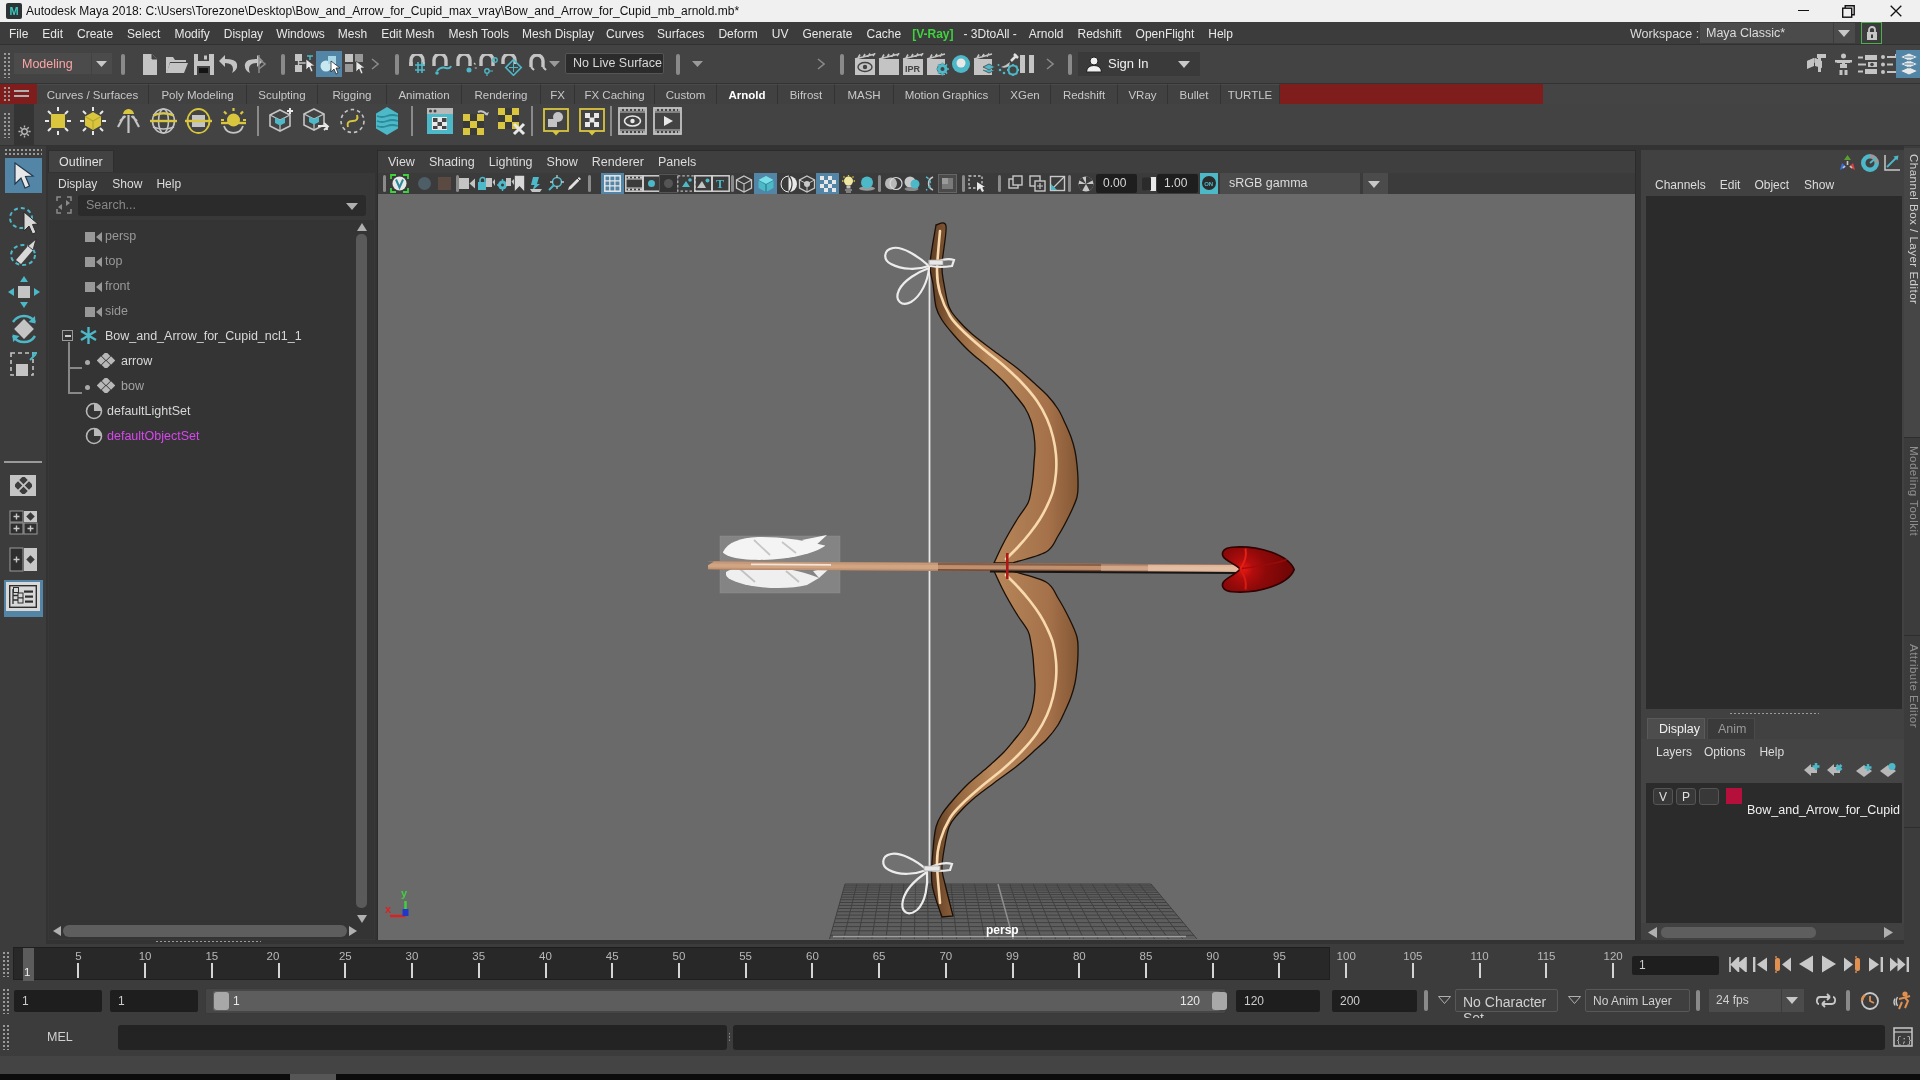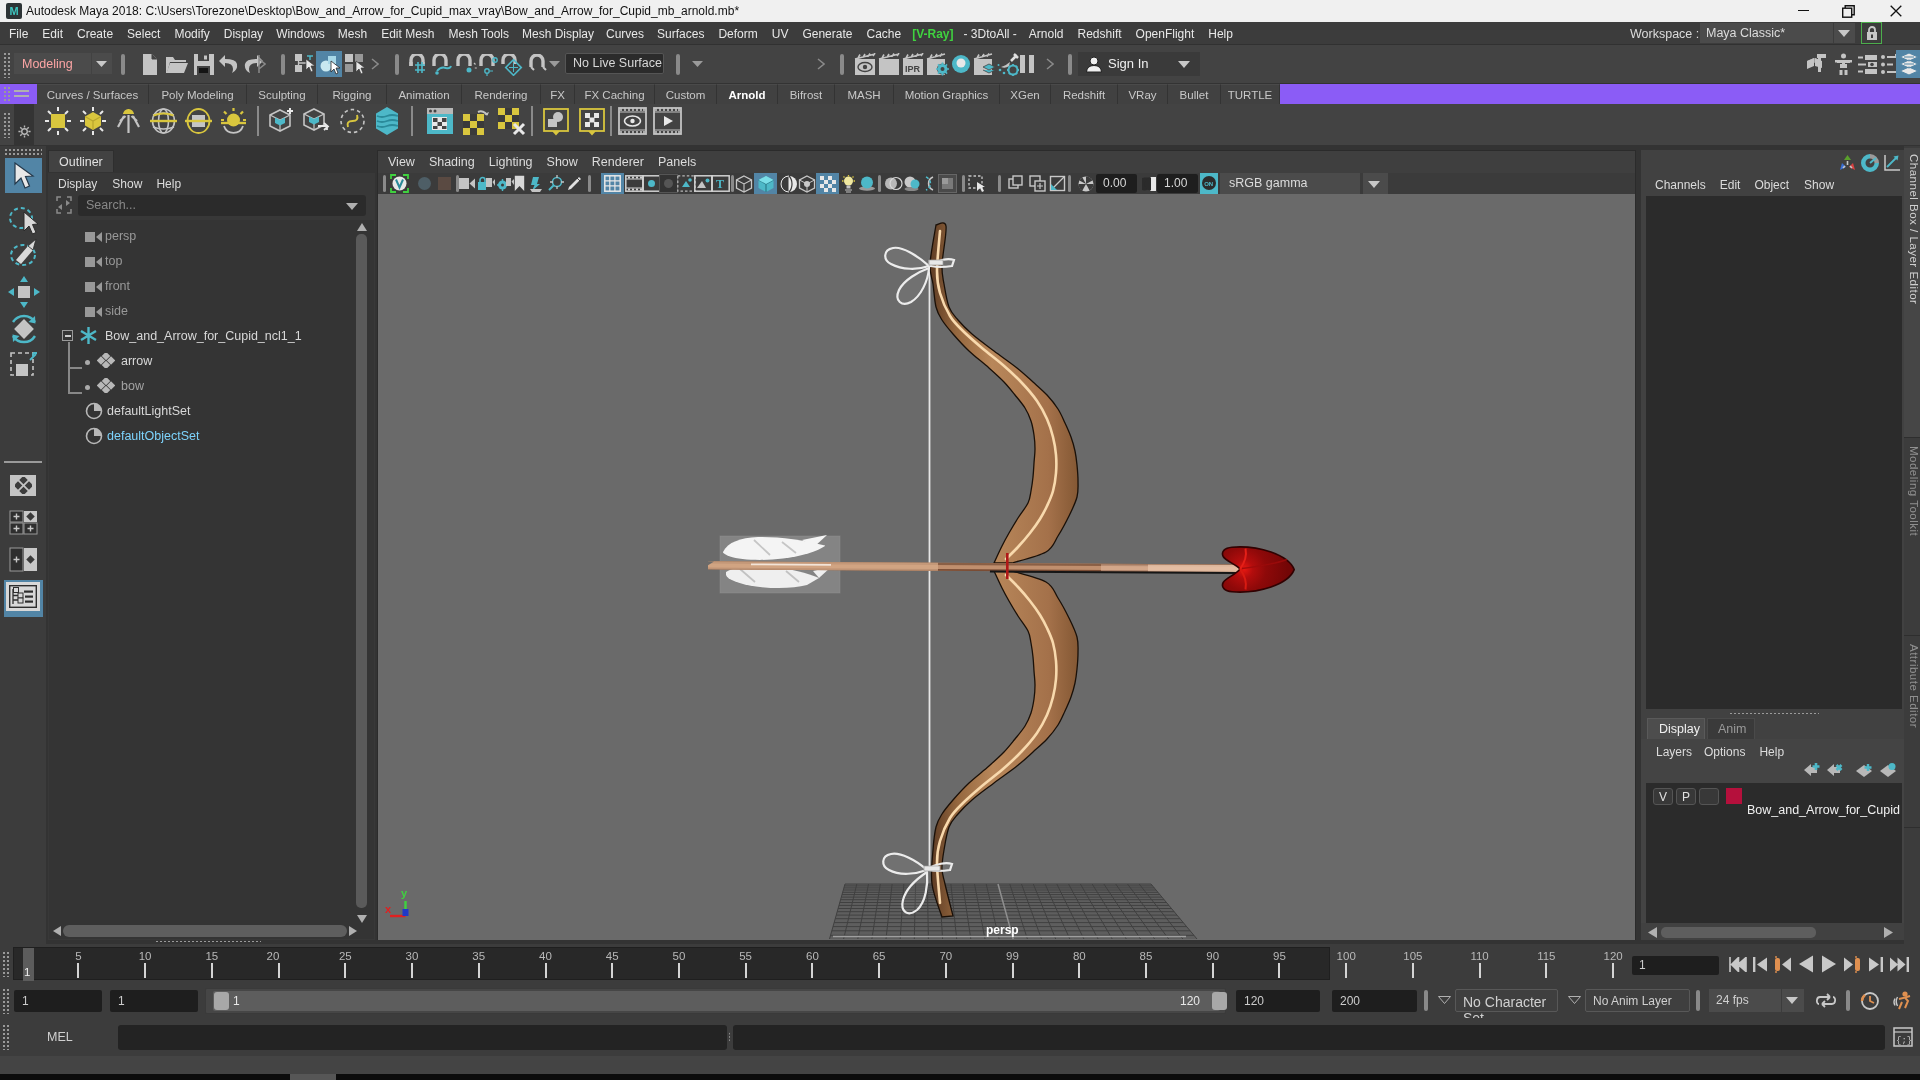--- a/index.html
+++ b/index.html
@@ -265,21 +265,21 @@
       </svg>
     <div class="abs" style="left:1896px;top:5px;width:24px;height:28px;background:#5285a6;"></div>
     <svg class="abs" style="left:1899px;top:8px;" width="20" height="22" viewBox="0 0 20 22">
         <g fill="#e8e8e8">
           <path d="M10 0 L19 4 L10 8 L1 4 Z M10 7 L19 11 L10 15 L1 11 Z M10 14 L19 18 L10 22 L1 18 Z" stroke="#5285a6" stroke-width="1"></path>
         </g>
         <path d="M5 4 L15 4 M5 11 L15 11" stroke="#5285a6" stroke-width="1.2"></path>
       </svg>
   </div>
 
-  <div class="abs" id="shelftabs" style="left:0;top:84px;width:1920px;height:20px;background:#8b5cf6;">
+  <div class="abs" id="shelftabs" style="left:0;top:84px;width:1543px;height:20px;background:#7f1d1d;">
     <div class="abs grip" style="left:3px;top:2px;height:16px;"></div>
     <div class="abs" style="left:14px;top:6px;width:15px;height:7px;border-top:2px solid #b0b0b0;border-bottom:2px solid #b0b0b0;"></div>
     <div class="abs" id="tabrow" style="left:37px;top:0;height:20px;">
       <span class="tab" style="width:112px;">Curves / Surfaces</span><span class="tab" style="width:98px;">Poly Modeling</span><span class="tab" style="width:71px;">Sculpting</span><span class="tab" style="width:69px;">Rigging</span><span class="tab" style="width:75px;">Animation</span><span class="tab" style="width:79px;">Rendering</span><span class="tab" style="width:34px;">FX</span><span class="tab" style="width:80px;">FX Caching</span><span class="tab" style="width:62px;">Custom</span><span class="tab" style="width:61px;color:#fff;font-weight:bold;">Arnold</span><span class="tab" style="width:57px;">Bifrost</span><span class="tab" style="width:59px;">MASH</span><span class="tab" style="width:106px;">Motion Graphics</span><span class="tab" style="width:51px;">XGen</span><span class="tab" style="width:67px;">Redshift</span><span class="tab" style="width:50px;">VRay</span><span class="tab" style="width:53px;">Bullet</span><span class="tab" style="width:59px;">TURTLE</span>
     </div>
   </div>
   <div class="abs" id="shelficons" style="left:0;top:104px;width:1920px;height:42px;background:#434343;border-bottom:1px solid #333;">
     <div class="abs grip" style="left:3px;top:8px;height:26px;"></div>
     <div class="abs" style="left:14px;top:0px;width:20px;height:42px;background:#343434;"></div>
     <svg class="abs" style="left:18px;top:21px;" width="13" height="13" viewBox="0 0 15 15">
@@ -612,21 +612,21 @@
               <circle cx="9" cy="9" r="7.5" fill="none" stroke="#b8b8b8" stroke-width="1.6"></circle>
               <path d="M9 9 L9 1.5 A7.5 7.5 0 0 1 16.5 9 Z" fill="#b8b8b8"></path>
             </svg>
           <span class="abs" style="left:58px;top:4px;color:#d8d8d8;">defaultLightSet</span>
         </div>
         <div class="orow" style="top:205px;">
           <svg class="abs" style="left:36px;top:2px;" width="18" height="18" viewBox="0 0 18 18">
               <circle cx="9" cy="9" r="7.5" fill="none" stroke="#b8b8b8" stroke-width="1.6"></circle>
               <path d="M9 9 L9 1.5 A7.5 7.5 0 0 1 16.5 9 Z" fill="#b8b8b8"></path>
             </svg>
-          <span class="abs" style="left:58px;top:4px;color:#7dd3fc;">defaultObjectSet</span>
+          <span class="abs" style="left:58px;top:4px;color:#d946ef;">defaultObjectSet</span>
         </div>
 
         <div class="abs" style="left:306px;top:0;width:14px;height:719px;">
           <svg class="abs" style="left:2px;top:3px;" width="10" height="8" viewBox="0 0 10 8">
               <path d="M5 0 L10 8 L0 8 Z" fill="#b0b0b0"></path>
             </svg>
           <div class="abs" style="left:1px;top:14px;width:11px;height:674px;background:#5a5a5a;border-radius:5px;"></div>
           <svg class="abs" style="left:2px;top:695px;" width="10" height="8" viewBox="0 0 10 8">
               <path d="M5 8 L10 0 L0 0 Z" fill="#b0b0b0"></path>
             </svg>

